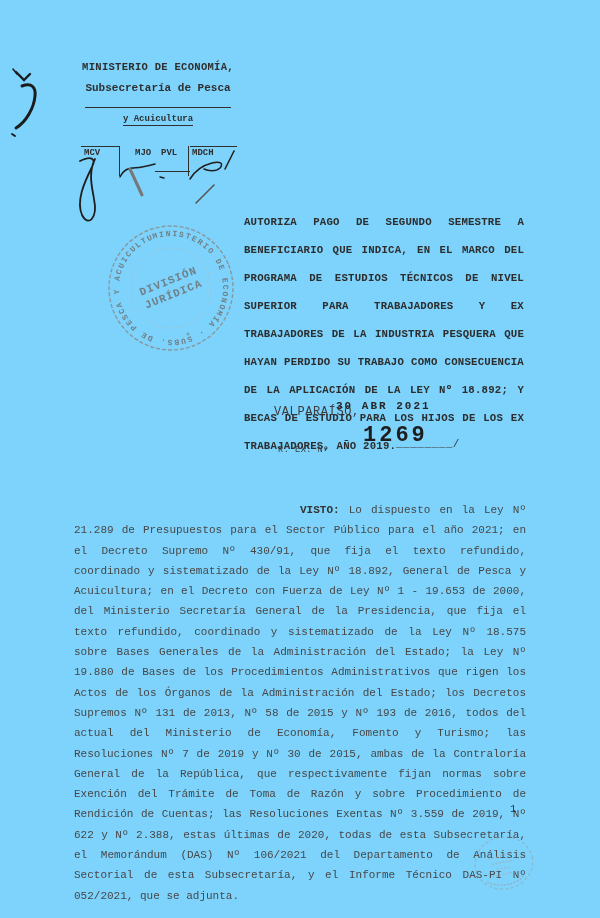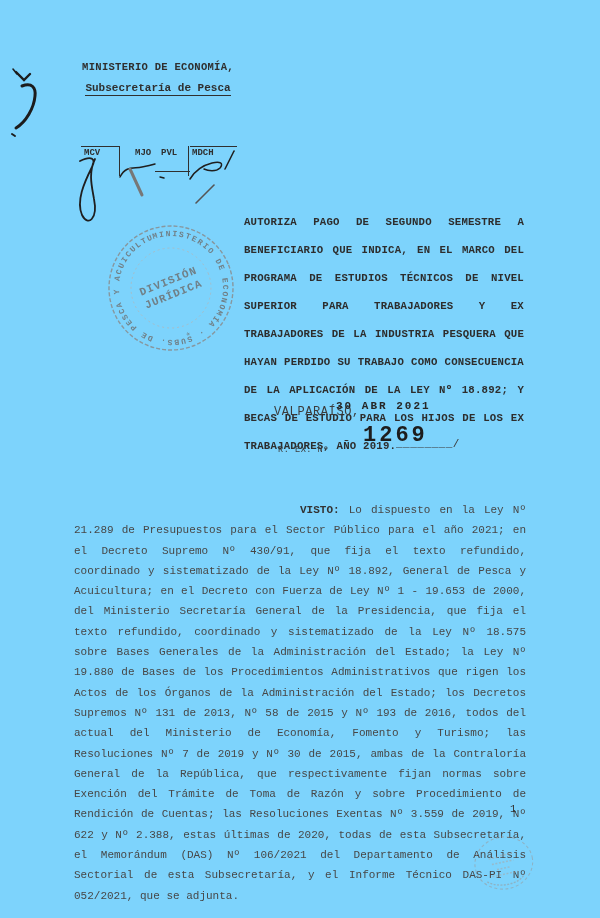--- a/index.html
+++ b/index.html
@@ -17,21 +17,21 @@
 
   
   .penmark{left:2px;top:30px;}
 
   
   .letterhead{left:66px;top:60px;width:184px;text-align:center;color:#2f2f2f;}
   .lh1,.lh2{font-size:10.5px;font-weight:bold;letter-spacing:.3px;line-height:15px;
             filter:blur(.2px);}
   .lh2{margin-top:6px;}
   .lh3{font-size:11px;font-weight:bold;margin-top:7px;display:inline-block;
-       border-bottom:1.4px solid #2f2f2f;padding-bottom:1px;filter:blur(.2px);}
+       border-bottom:1.4px solid #2f2f2f;padding-bottom:13px;filter:blur(.2px);}
   .lh4{font-size:9px;font-weight:bold;margin-top:4px;display:inline-block;
        border-bottom:1.2px solid #2f2f2f;padding-bottom:1px;filter:blur(.2px);}
 
   
   .initials{left:62px;top:143px;width:180px;height:95px;font-size:9px;font-weight:bold;color:#2f2f2f;}
   .initials .cell{position:absolute;top:5px;filter:blur(.2px);}
   .ln{position:absolute;background:#2f2f2f;}
   .sig-svg{position:absolute;left:0;top:0;}
 
   
@@ -76,20 +76,21 @@
   <svg class="abs penmark" width="60" height="110" viewBox="0 0 60 110">
     <path d="M14 42 L22 50 L28 44" fill="none" stroke="#1c1c1c" stroke-width="2.4" stroke-linecap="round"></path>
     <path d="M20 56 C30 52 34 58 33 66 C32 78 24 92 14 98" fill="none" stroke="#1c1c1c" stroke-width="3" stroke-linecap="round"></path>
     <path d="M10 104 l3 2" fill="none" stroke="#1c1c1c" stroke-width="2" stroke-linecap="round"></path>
     <path d="M15 44 l-4 -5" fill="none" stroke="#1c1c1c" stroke-width="1.6" stroke-linecap="round"></path>
   </svg>
 
   <div class="abs letterhead">
     <div class="lh1">MINISTERIO DE ECONOMÍA,</div>
     <div><span class="lh3">Subsecretaría de Pesca</span></div>
+    <div><span class="lh4">y Acuicultura</span></div>
   </div>
 
   <div class="abs initials">
     <div class="ln" style="left:19px;top:3px;width:38px;height:1.4px;"></div>
     <div class="ln" style="left:128px;top:3px;width:47px;height:1.4px;"></div>
     <div class="ln" style="left:57px;top:3px;width:1.4px;height:30px;"></div>
     <div class="ln" style="left:126px;top:3px;width:1.4px;height:30px;"></div>
     <div class="ln" style="left:93px;top:28px;width:35px;height:1.2px;"></div>
     <span class="cell" style="left:22px;">MCV</span>
     <span class="cell" style="left:65px;padding-left:8px;">MJO</span>

